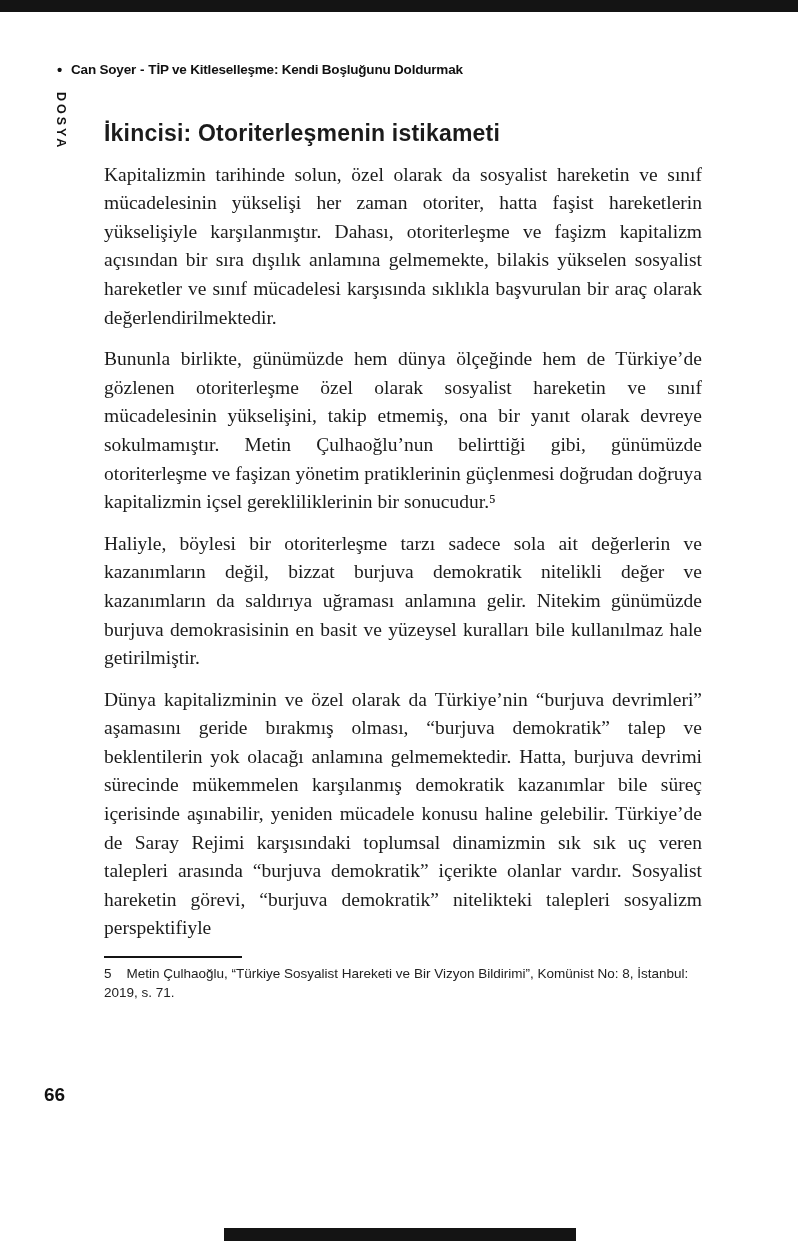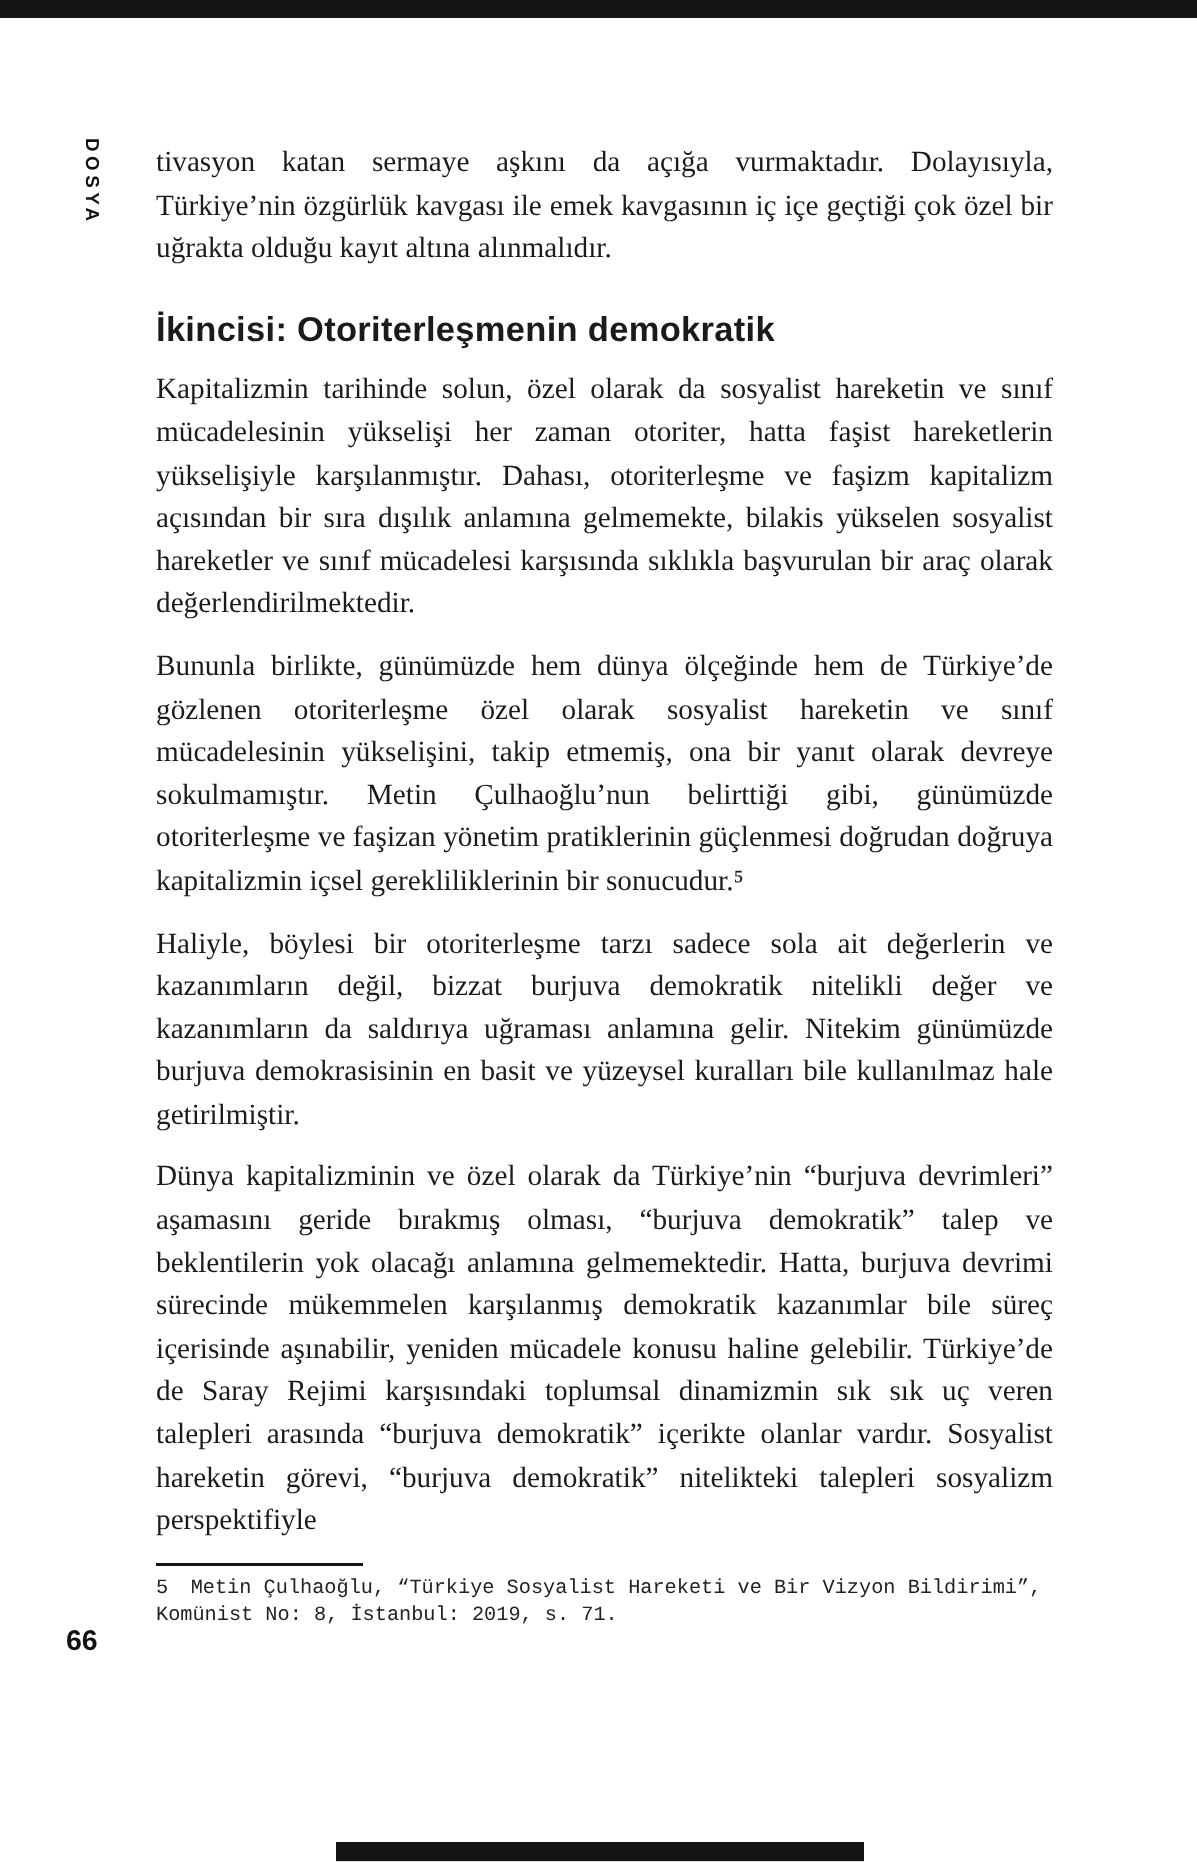--- a/index.html
+++ b/index.html
@@ -74,21 +74,21 @@
     margin: 24px 0 13px 0;
   }
   .footnote-block { margin-top: 8px; }
   .footnote-rule {
     width: 138px;
     height: 0;
     border-top: 2px solid #141414;
     margin: 0 0 7px 0;
   }
   .footnote {
-    font-family: Liberation Mono, monospace;
+    font-family: Liberation Sans, sans-serif;
     font-size: 13.5px;
     line-height: 18.5px;
     text-align: left;
     color: #222;
     margin: 0;
   }
   .fn-num { margin-right: 15px; }
   .page-number {
     position: absolute;
     top: 1084px; left: 44px;
@@ -98,27 +98,29 @@
     color: #111;
   }
 </style>
 </head>
 <body>
 
 <div class="page">
 
   <div class="top-bar"></div>
 
+  <header class="running-head">
+    <span class="bullet">•</span><span class="author">Can Soyer</span><span class="sep">-</span><span class="title">TİP ve Kitleselleşme: Kendi Boşluğunu Doldurmak</span>
+  </header>
 
   <div class="side-label">DOSYA</div>
 
   <main class="body-text">
-    <p class="para">tivasyon katan sermaye aşkını da açığa vurmaktadır. Dolayısıyla, Türkiye’nin özgürlük kavgası ile emek kavgasının iç içe geçtiği çok özel bir uğrakta olduğu kayıt altına alınmalıdır.</p>
 
-    <h2 class="section-heading">İkincisi: Otoriterleşmenin demokratik</h2>
+    <h2 class="section-heading">İkincisi: Otoriterleşmenin istikameti</h2>
 
     <p class="para">Kapitalizmin tarihinde solun, özel olarak da sosyalist hareketin ve sınıf mücadelesinin yükselişi her zaman otoriter, hatta faşist hareketlerin yükselişiyle karşılanmıştır. Dahası, otoriterleşme ve faşizm kapitalizm açısından bir sıra dışılık anlamına gelmemekte, bilakis yükselen sosyalist hareketler ve sınıf mücadelesi karşısında sıklıkla başvurulan bir araç olarak değerlendirilmektedir.</p>
     <p class="para">Bununla birlikte, günümüzde hem dünya ölçeğinde hem de Türkiye’de gözlenen otoriterleşme özel olarak sosyalist hareketin ve sınıf mücadelesinin yükselişini, takip etmemiş, ona bir yanıt olarak devreye sokulmamıştır. Metin Çulhaoğlu’nun belirttiği gibi, günümüzde otoriterleşme ve faşizan yönetim pratiklerinin güçlenmesi doğrudan doğruya kapitalizmin içsel gerekliliklerinin bir sonucudur.⁵</p>
     <p class="para">Haliyle, böylesi bir otoriterleşme tarzı sadece sola ait değerlerin ve kazanımların değil, bizzat burjuva demokratik nitelikli değer ve kazanımların da saldırıya uğraması anlamına gelir. Nitekim günümüzde burjuva demokrasisinin en basit ve yüzeysel kuralları bile kullanılmaz hale getirilmiştir.</p>
     <p class="para">Dünya kapitalizminin ve özel olarak da Türkiye’nin “burjuva devrimleri” aşamasını geride bırakmış olması, “burjuva demokratik” talep ve beklentilerin yok olacağı anlamına gelmemektedir. Hatta, burjuva devrimi sürecinde mükemmelen karşılanmış demokratik kazanımlar bile süreç içerisinde aşınabilir, yeniden mücadele konusu haline gelebilir. Türkiye’de de Saray Rejimi karşısındaki toplumsal dinamizmin sık sık uç veren talepleri arasında “burjuva demokratik” içerikte olanlar vardır. Sosyalist hareketin görevi, “burjuva demokratik” nitelikteki talepleri sosyalizm perspektifiyle</p>
 
     <div class="footnote-block">
       <div class="footnote-rule"></div>
       <p class="footnote">
         <span class="fn-num">5</span><span class="fn-text">Metin Çulhaoğlu, “Türkiye Sosyalist Hareketi ve Bir Vizyon Bildirimi”, Komünist No: 8, İstanbul: 2019, s. 71.</span>

